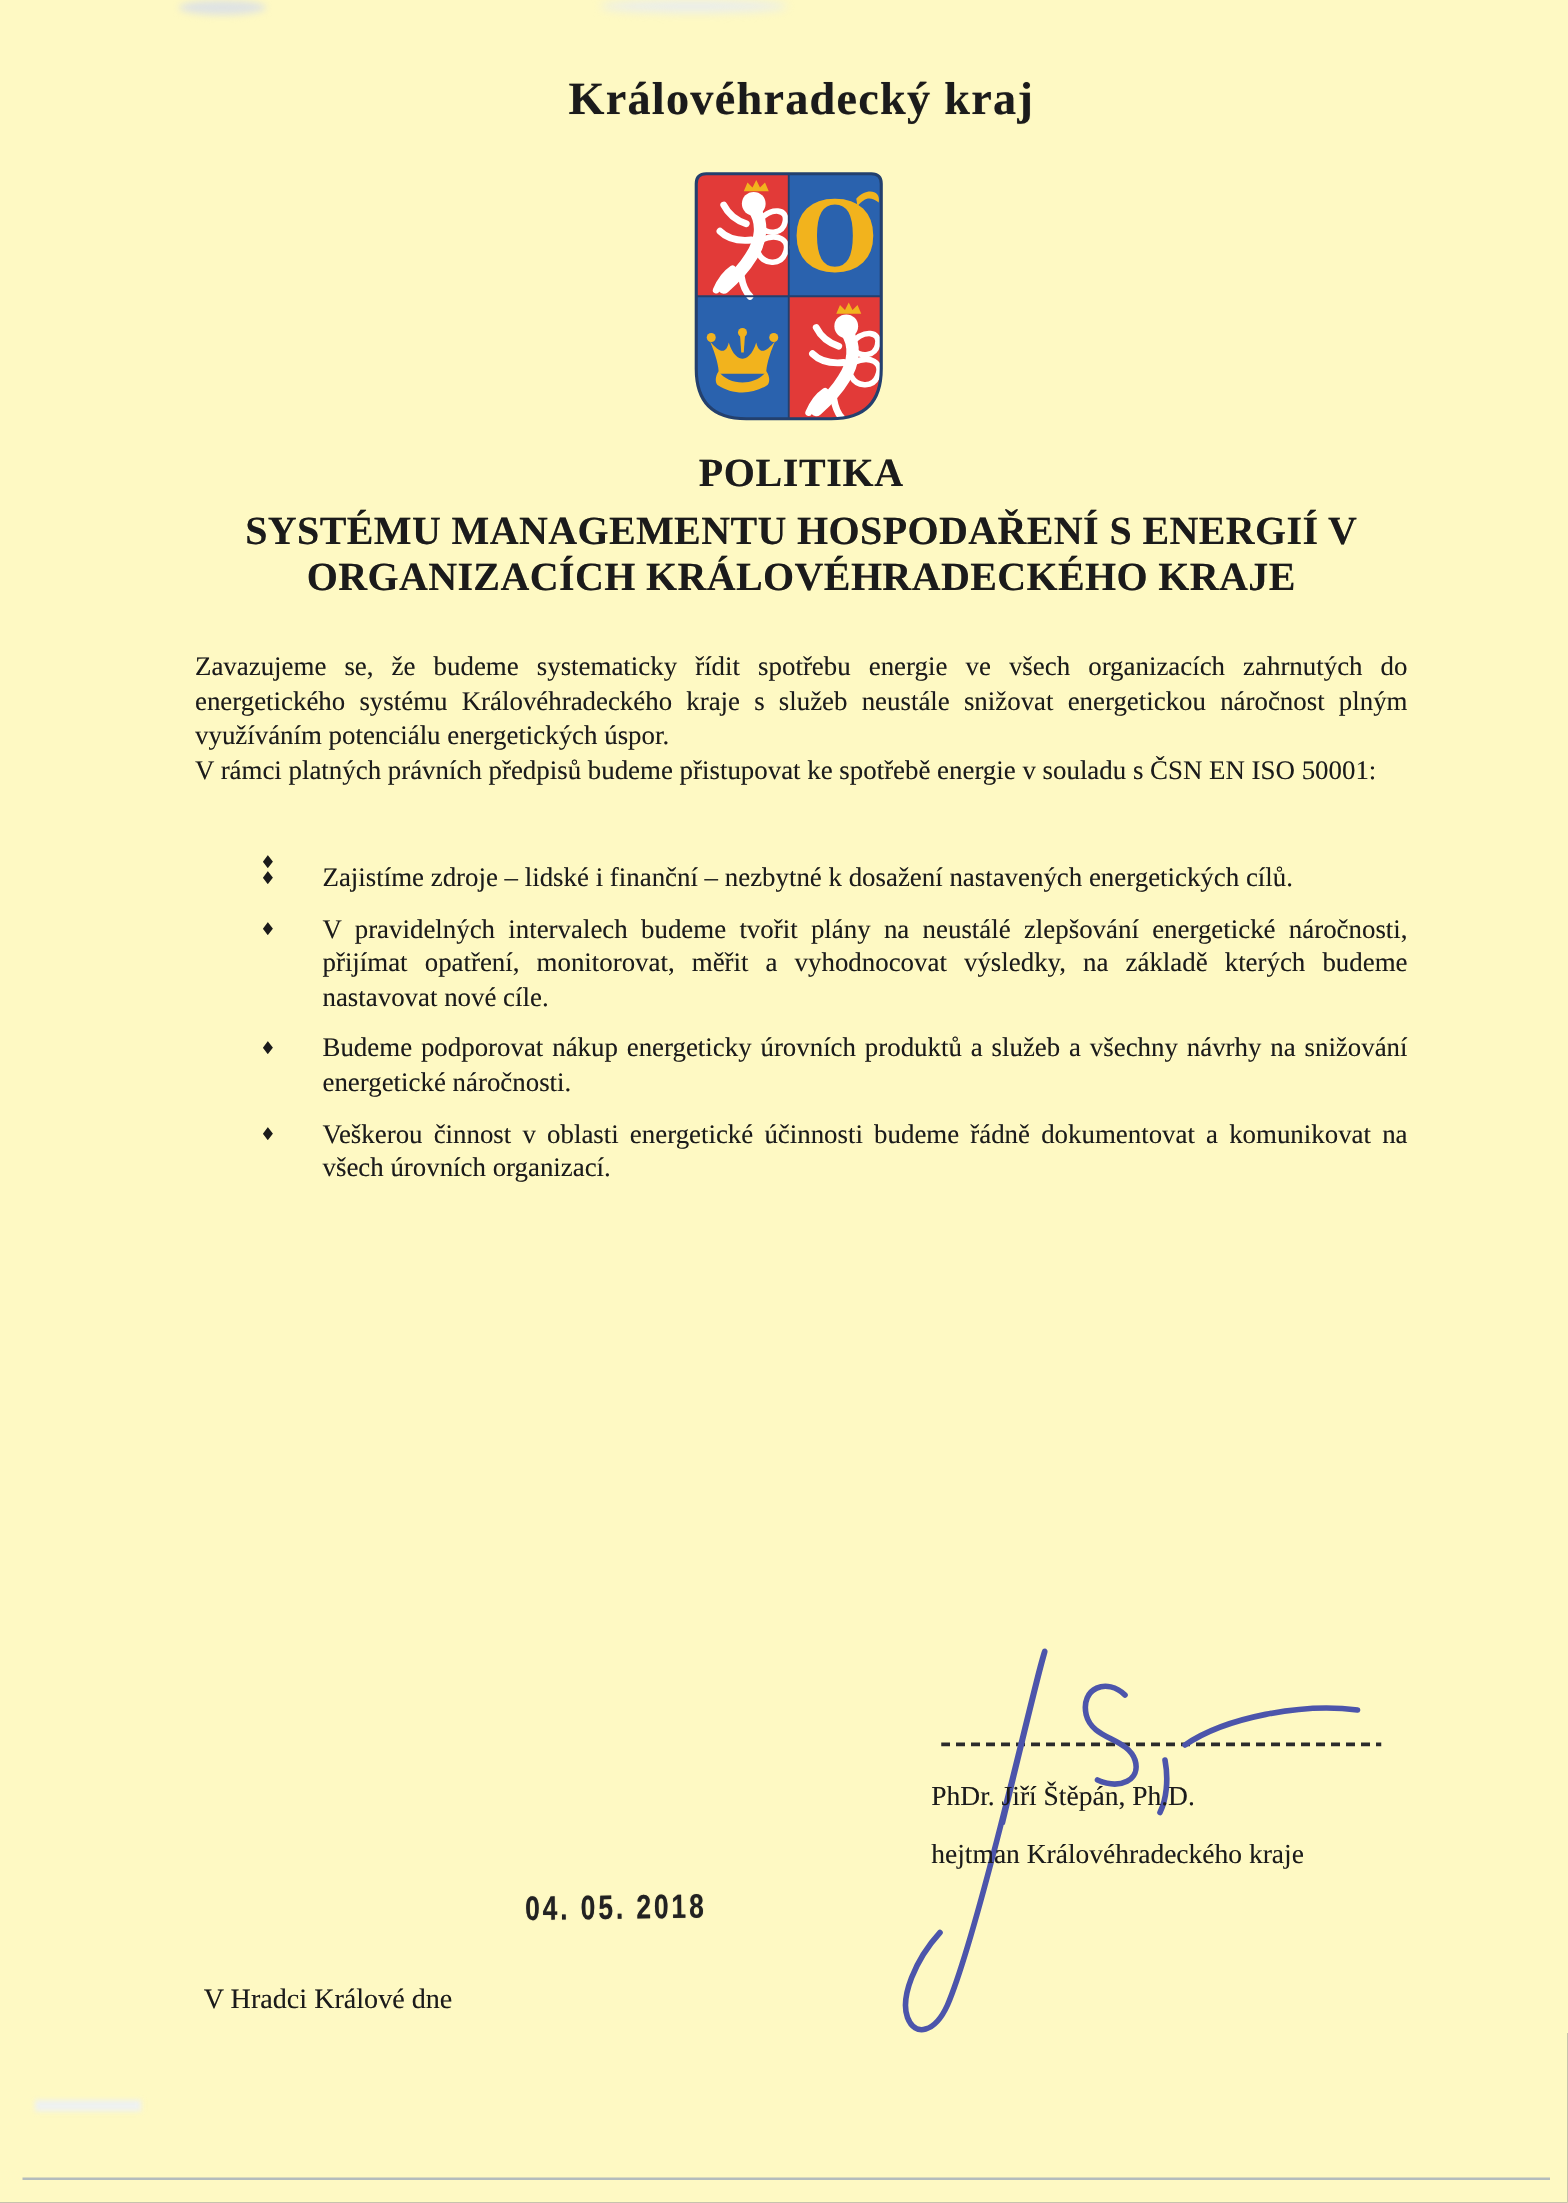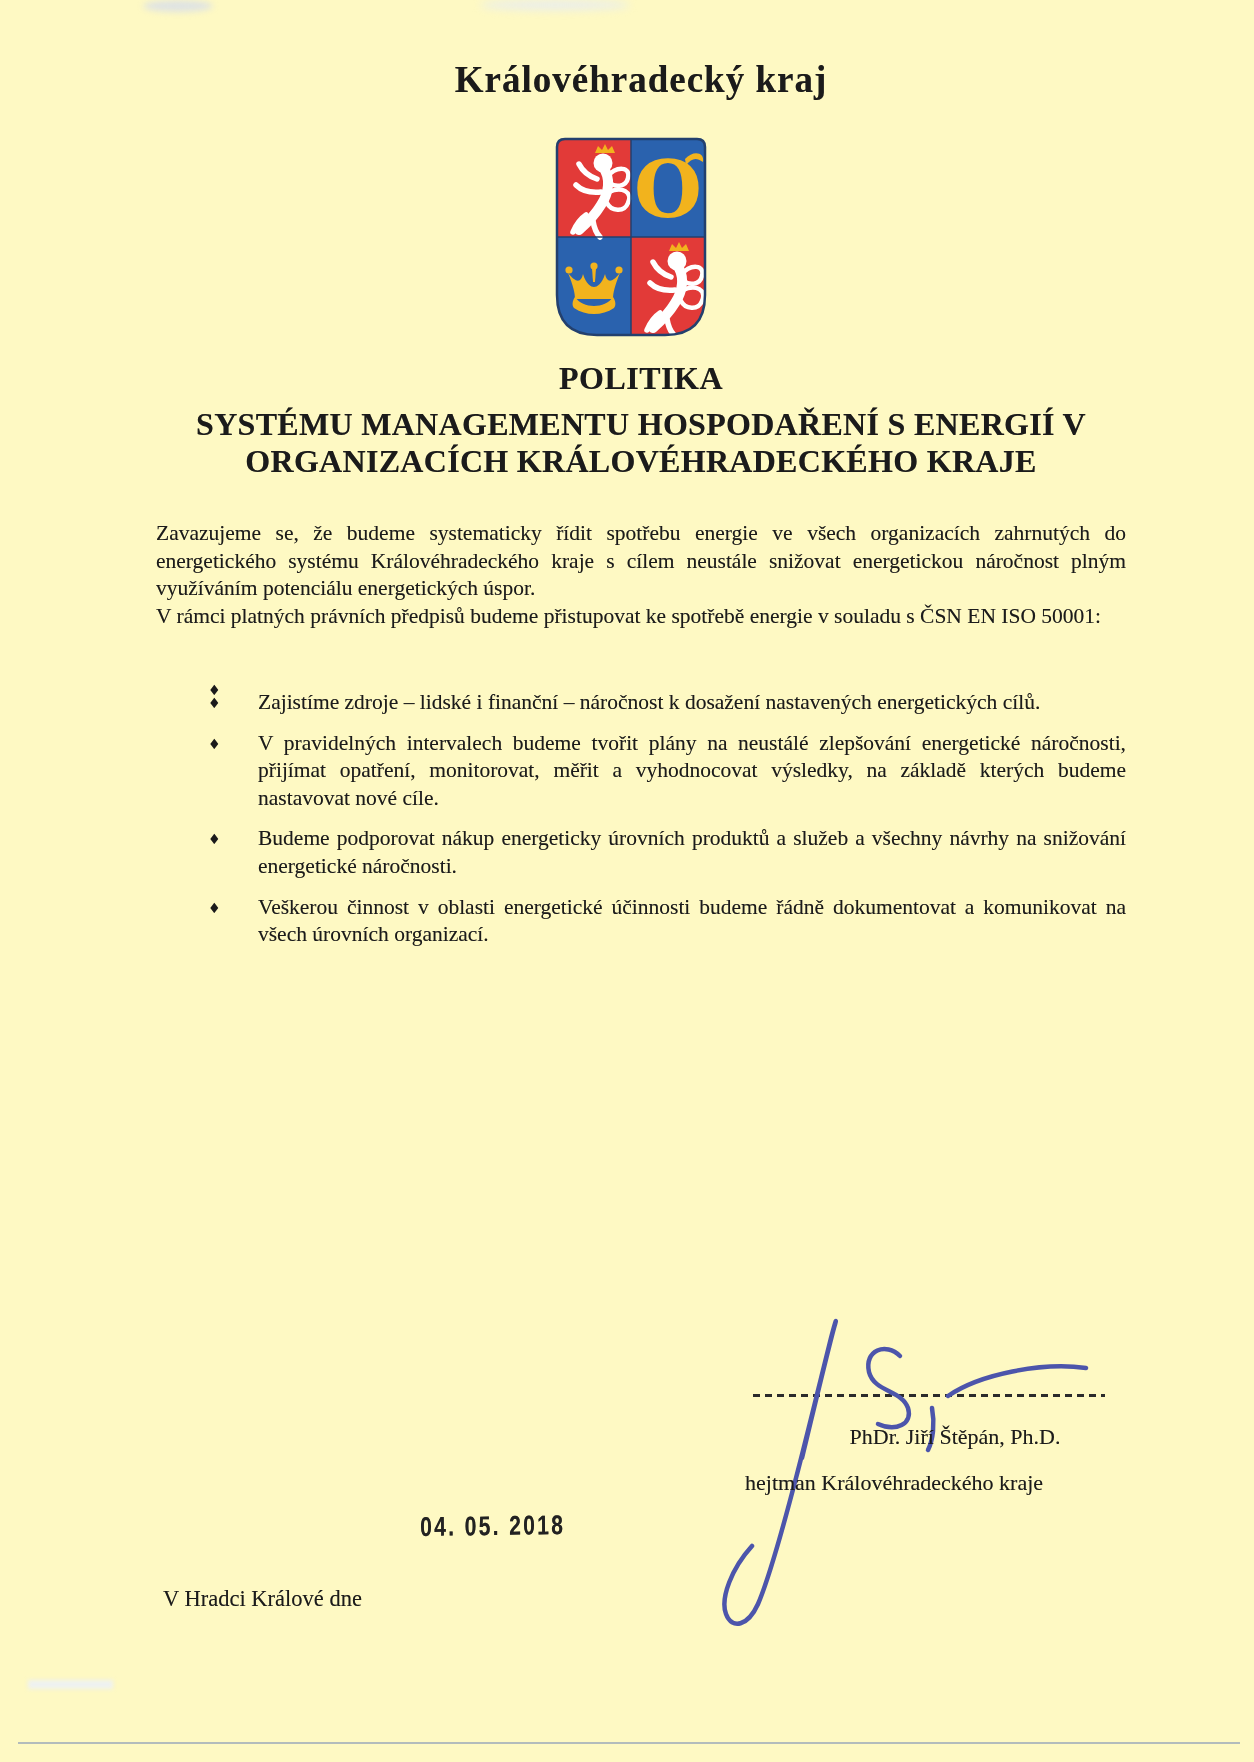--- a/index.html
+++ b/index.html
@@ -30,21 +30,21 @@
   .intro p{margin:0;}
   .bullets{left:156px;width:970px;top:676px;list-style:none;margin:0;padding:0;
     font-size:21.5px;line-height:27.6px;text-shadow:0 0 .4px rgba(0,0,0,.35);}
   .bullets li{position:relative;padding-left:102px;margin:0 0 13px 0;text-align:justify;text-align-last:left;}
   .bullets .bullet{position:absolute;left:52px;top:1px;font-size:14px;font-family:"DejaVu Sans",sans-serif;}
   .dashed-line{
     left:753px;top:1394px;width:352px;height:3px;
     background:repeating-linear-gradient(90deg,#2b2b2b 0 7px,transparent 7px 12px);
   }
   .sig-svg{left:650px;top:1280px;}
-  .sig-name{left:745px;width:420px;top:1424px;font-size:22px;text-align:center;text-shadow:0 0 .4px rgba(0,0,0,.35);}
+  .sig-name{left:745px;width:420px;top:1424px;font-size:22px;text-shadow:0 0 .4px rgba(0,0,0,.35);}
   .sig-role{left:745px;width:420px;top:1470px;font-size:22px;text-align:left;text-shadow:0 0 .4px rgba(0,0,0,.35);}
   .place-line{left:163px;top:1538px;font-size:22.5px;text-shadow:0 0 .4px rgba(0,0,0,.35);margin-top:48px;}
   .date-stamp{
     left:420px;top:1512px;font-size:27px;font-weight:700;
     font-family:"Liberation Sans",sans-serif;
     letter-spacing:3px;color:#222;
     transform:scaleX(.78) rotate(-.6deg);transform-origin:left top;
     text-shadow:0 0 .7px rgba(0,0,0,.5);
     white-space:nowrap;
   }
@@ -108,31 +108,31 @@
     <line x1="6" y1="100" x2="154" y2="100" stroke="#23406e" stroke-width="1.5"></line>
   </svg>
 
   <div class="abs centered h-politika">POLITIKA</div>
   <div class="abs centered h-sub">
     <div>SYSTÉMU MANAGEMENTU HOSPODAŘENÍ S ENERGIÍ V</div>
     <div>ORGANIZACÍCH KRÁLOVÉHRADECKÉHO KRAJE</div>
   </div>
 
   <div class="abs intro">
-    <p>Zavazujeme se, že budeme systematicky řídit spotřebu energie ve všech organizacích zahrnutých do energetického systému Královéhradeckého kraje s cílem neustále snižovat energetickou náročnost plným využíváním potenciálu energetických úspor.</p>
+    <p>Zavazujeme se, že budeme systematicky řídit spotřebu energie ve všech organizacích zahrnutých do energetického systému Královéhradeckého kraje s služeb neustále snižovat energetickou náročnost plným využíváním potenciálu energetických úspor.</p>
     <p>V rámci platných právních předpisů budeme přistupovat ke spotřebě energie v souladu s ČSN EN ISO 50001:</p>
   </div>
 
   <ul class="abs bullets">
     <li>
       <span class="bullet">♦</span>
     </li>
     <li>
       <span class="bullet">♦</span>
-      <span>Zajistíme zdroje – lidské i finanční – náročnost k dosažení nastavených energetických cílů.</span>
+      <span>Zajistíme zdroje – lidské i finanční – nezbytné k dosažení nastavených energetických cílů.</span>
     </li>
     <li>
       <span class="bullet">♦</span>
       <span>V pravidelných intervalech budeme tvořit plány na neustálé zlepšování energetické náročnosti, přijímat opatření, monitorovat, měřit a vyhodnocovat výsledky, na základě kterých budeme nastavovat nové cíle.</span>
     </li>
     <li>
       <span class="bullet">♦</span>
       <span>Budeme podporovat nákup energeticky úrovních produktů a služeb a všechny návrhy na snižování energetické náročnosti.</span>
     </li>
     <li>

